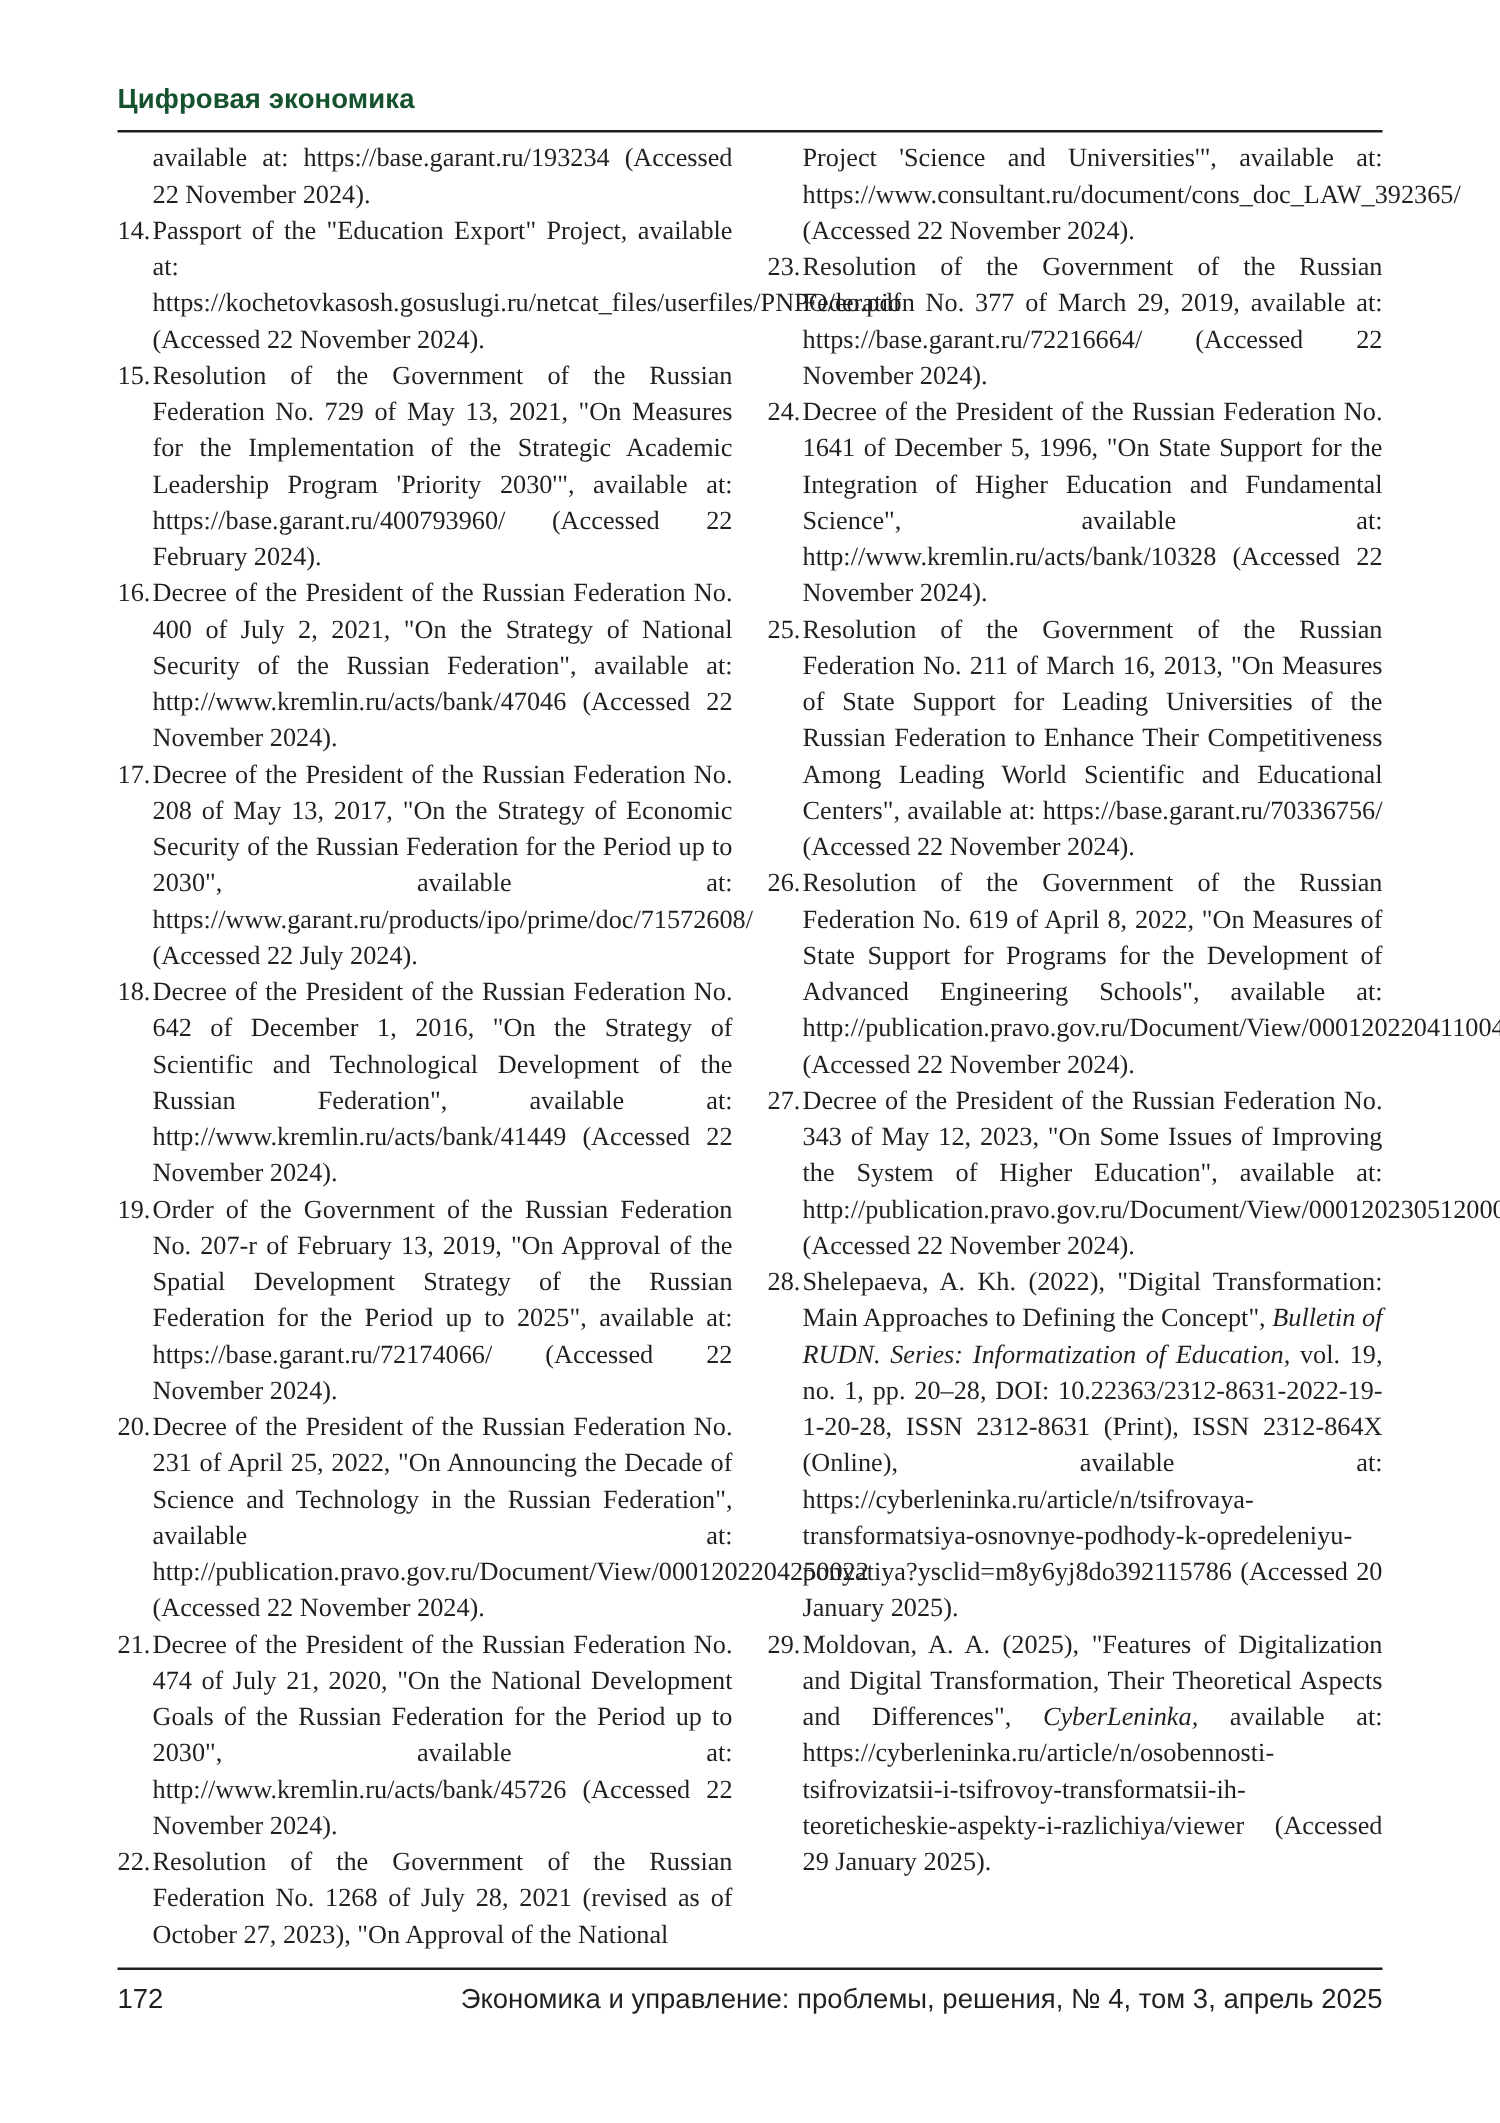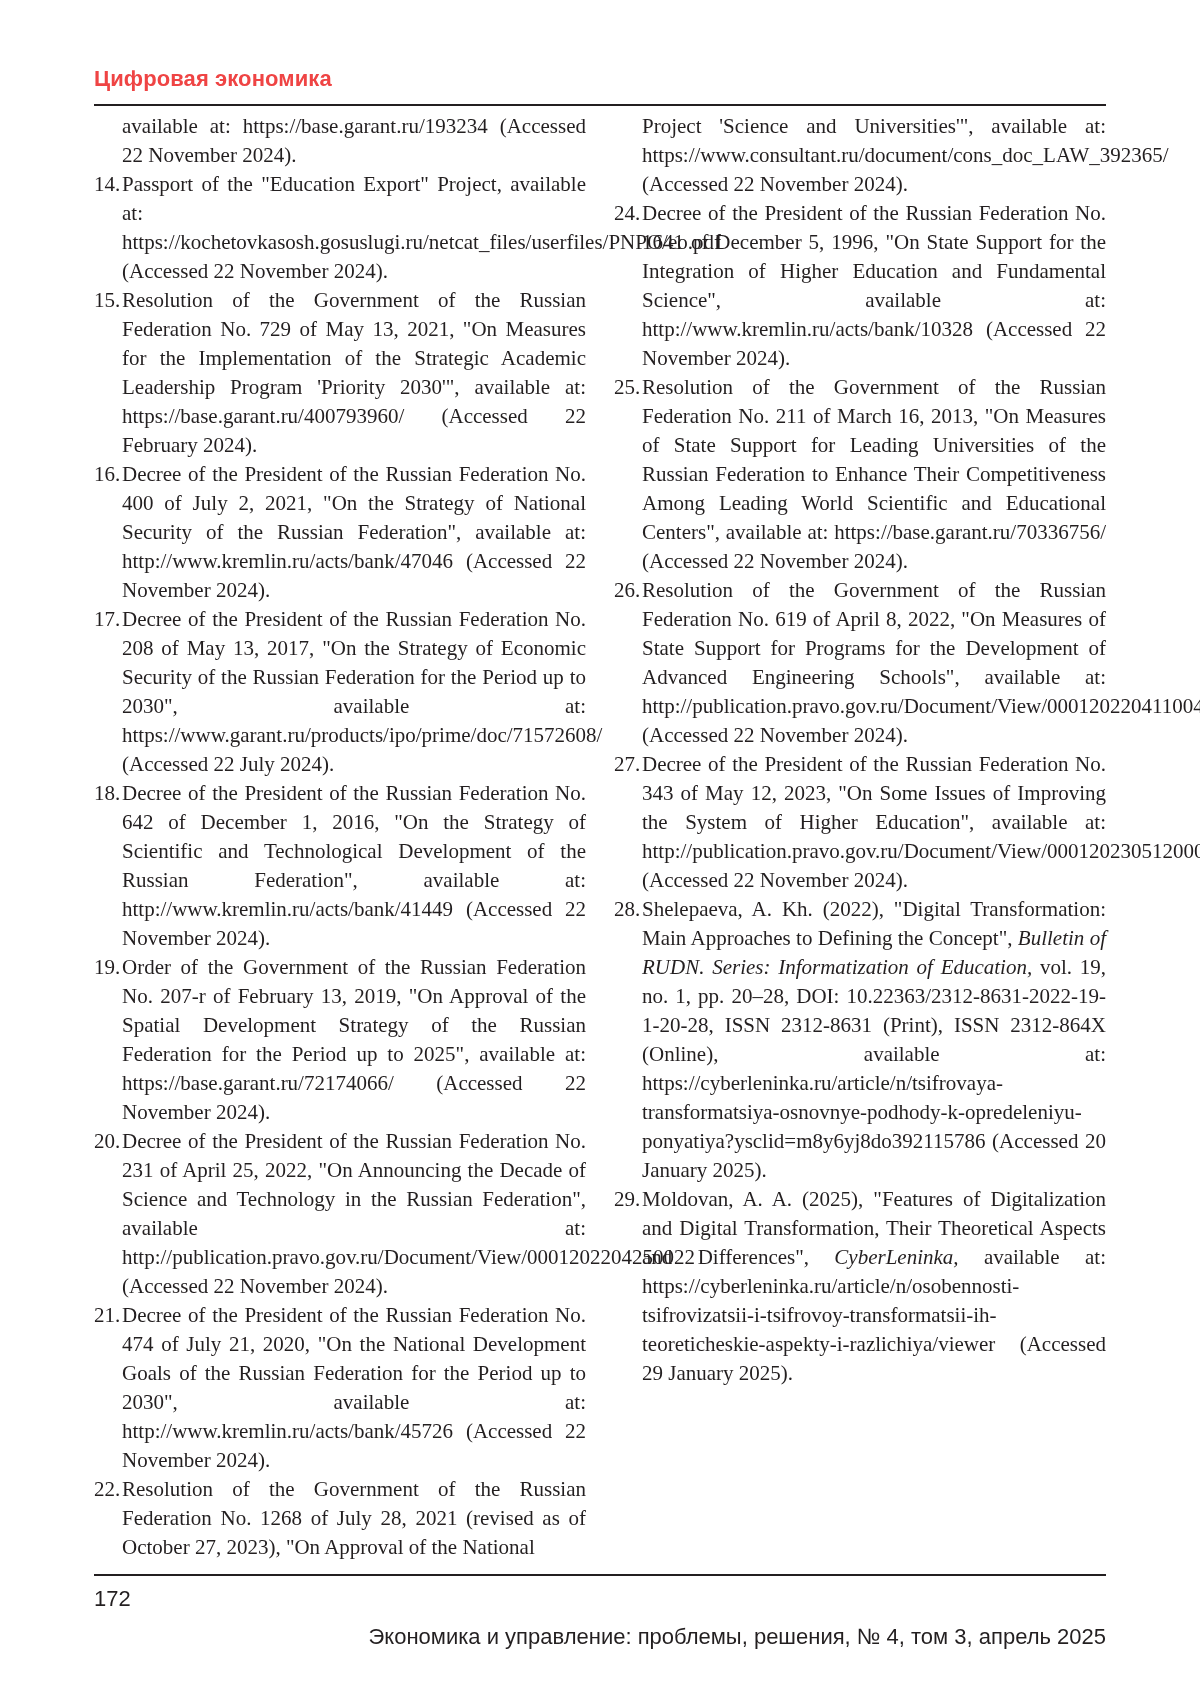--- a/index.html
+++ b/index.html
@@ -1,40 +1,40 @@
 <!DOCTYPE html>
 <html><head>
 <meta charset="utf-8">
 <style>
   html, body { margin: 0; padding: 0; background: #ffffff; }
   body { width: 1200px; height: 1698px; position: relative; overflow: hidden; color: #231f20; }
   .running-head {
     position: absolute; left: 94px; top: 66px;
     font-family: "Liberation Sans", sans-serif; font-weight: bold; font-size: 22px;
-    color: #ef4444; letter-spacing: 0.1px;
+    color: #14532d; letter-spacing: 0.1px;
   }
   .rule-top { position: absolute; left: 94px; top: 104px; width: 1012px; height: 2px; background: #231f20; }
   .rule-bottom { position: absolute; left: 94px; top: 1574px; width: 1012px; height: 2px; background: #231f20; }
   .col {
     position: absolute; top: 112px;
     font-family: "Liberation Serif", serif; font-size: 21px; line-height: 29px;
     text-align: justify;
   }
   .col-left { left: 94px; width: 492px; }
   .col-right { left: 614px; width: 492px; }
   .ref { position: relative; padding-left: 28px; margin: 0; }
   .ref .num { position: absolute; left: 0; top: 0; }
   .ref .body { display: block; }
   .ital { font-style: italic; }
   .footer {
     position: absolute; top: 1586px; left: 94px; width: 1012px;
     font-family: "Liberation Sans", sans-serif; font-size: 22px; color: #231f20;
   }
   .footer .page-num { position: absolute; left: 0; top: 0; }
-  .footer .journal { position: absolute; right: 0; top: 0; margin-top: 38px; }
+  .footer .journal { position: absolute; right: 0; top: 0; }
 </style>
 </head>
 <body>
 
 <div class="running-head">Цифровая экономика</div>
 <div class="rule-top"></div>
 
 <div class="col col-left">
   <p class="ref">
     <span class="body">available at: https://base.garant.ru/193234 (Accessed 22 November 2024).</span>
@@ -75,20 +75,24 @@
     <span class="num">22.</span>
     <span class="body">Resolution of the Government of the Russian Federation No. 1268 of July 28, 2021 (revised as of October 27, 2023), "On Approval of the National</span>
   </p>
 </div>
 
 <div class="col col-right">
   <p class="ref">
     <span class="body">Project 'Science and Universities'", available at: https://www.consultant.ru/document/cons_doc_LAW_392365/ (Accessed 22 November 2024).</span>
   </p>
   <p class="ref">
+    <span class="num">23.</span>
+    <span class="body">Resolution of the Government of the Russian Federation No. 377 of March 29, 2019, available at: https://base.garant.ru/72216664/ (Accessed 22 November 2024).</span>
+  </p>
+  <p class="ref">
     <span class="num">24.</span>
     <span class="body">Decree of the President of the Russian Federation No. 1641 of December 5, 1996, "On State Support for the Integration of Higher Education and Fundamental Science", available at: http://www.kremlin.ru/acts/bank/10328 (Accessed 22 November 2024).</span>
   </p>
   <p class="ref">
     <span class="num">25.</span>
     <span class="body">Resolution of the Government of the Russian Federation No. 211 of March 16, 2013, "On Measures of State Support for Leading Universities of the Russian Federation to Enhance Their Competitiveness Among Leading World Scientific and Educational Centers", available at: https://base.garant.ru/70336756/ (Accessed 22 November 2024).</span>
   </p>
   <p class="ref">
     <span class="num">26.</span>
     <span class="body">Resolution of the Government of the Russian Federation No. 619 of April 8, 2022, "On Measures of State Support for Programs for the Development of Advanced Engineering Schools", available at: http://publication.pravo.gov.ru/Document/View/0001202204110041 (Accessed 22 November 2024).</span>

